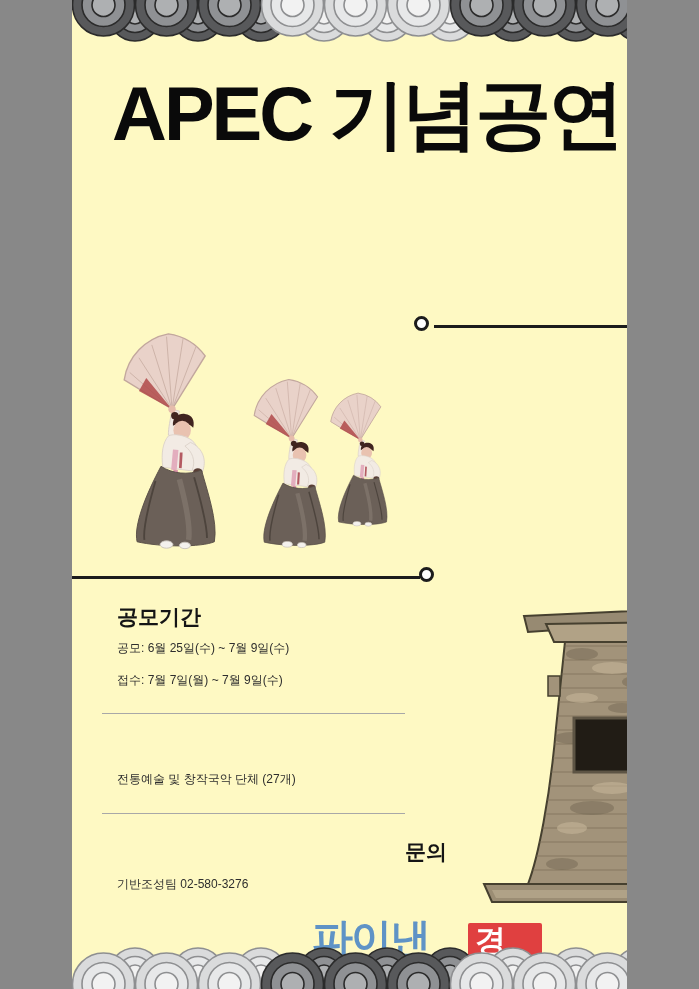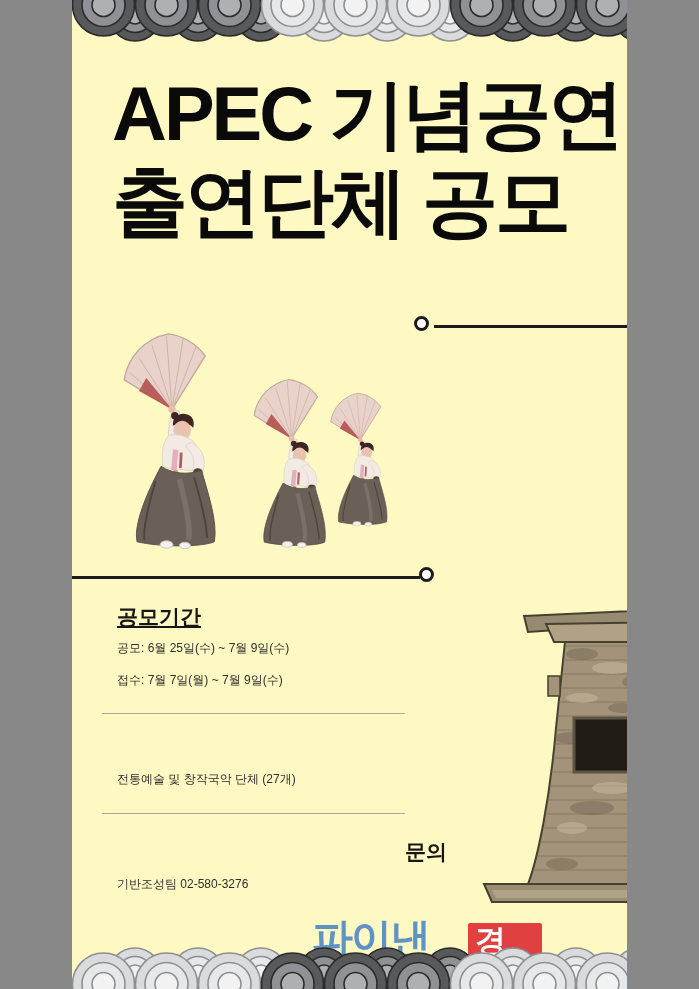--- a/index.html
+++ b/index.html
@@ -118,21 +118,20 @@
       <circle cx="661.5" cy="5" r="31" fill="#dadbdc" stroke="#8e8f91" stroke-width="1.6"></circle>
       <circle cx="661.5" cy="5" r="21.5" fill="#e7e8e9" stroke="#8e8f91" stroke-width="1.6"></circle>
       <circle cx="661.5" cy="5" r="11.5" fill="#f2f2f2" stroke="#8e8f91" stroke-width="1.6"></circle>
       <circle cx="724.5" cy="5" r="31" fill="#dadbdc" stroke="#8e8f91" stroke-width="1.6"></circle>
       <circle cx="724.5" cy="5" r="21.5" fill="#e7e8e9" stroke="#8e8f91" stroke-width="1.6"></circle>
       <circle cx="724.5" cy="5" r="11.5" fill="#f2f2f2" stroke="#8e8f91" stroke-width="1.6"></circle>
     </svg>
 
   <h1 class="title">
     <span>APEC 기념공연</span>
-    <span>출연단체 공모</span>
   </h1>
 
   <div class="rule-dot" style="left: 342px; top: 316px; border-color: rgb(28, 28, 28);"></div>
   <div class="rule" style="left: 362px; top: 325px; width: 337px; background: rgb(28, 28, 28);"></div>
 
   <svg class="illus" style="left:546px; top:168px; z-index:2;" width="152" height="164" viewBox="0 0 152 164">
     <g stroke="#3e3a32" stroke-width="1.4">
       <rect x="74" y="4" width="4" height="38" fill="#6e6a5c"></rect>
       <circle cx="76" cy="5" r="3" fill="#8f8b7c"></circle>
       <ellipse cx="76" cy="12" rx="4" ry="2.4" fill="#928e7e"></ellipse>
@@ -192,21 +191,21 @@
     <use href="#dancerShape" transform="translate(150,46) scale(0.72)"></use>
     <use href="#dancerShape" transform="translate(228,60) scale(0.57)"></use>
   </svg>
 
   <div class="intro">
   </div>
 
   <div class="rule" style="left: 0px; top: 576px; width: 348px; background: rgb(28, 28, 28);"></div>
   <div class="rule-dot" style="left: 347px; top: 567px; border-color: rgb(28, 28, 28);"></div>
 
-  <div class="info info-heading" style="top:603px;text-decoration:underline;">공모기간</div>
+  <div class="info info-heading" style="top:603px;">공모기간</div>
   <div class="info info-line" style="top:640px;">공모: 6월 25일(수) ~ 7월 9일(수)</div>
   <div class="info info-line" style="top:672px;">접수: 7월 7일(월) ~ 7월 9일(수)</div>
   <div class="divider" style="top:713px;"></div>
 
   <div class="info info-line" style="top:771px;">전통예술 및 창작국악 단체 (27개)</div>
   <div class="divider" style="top:813px;"></div>
 
   <div class="info info-heading" style="top:838px;text-align:right;">문의</div>
   <div class="info info-line" style="top:876px;">기반조성팀 02-580-3276</div>
 

